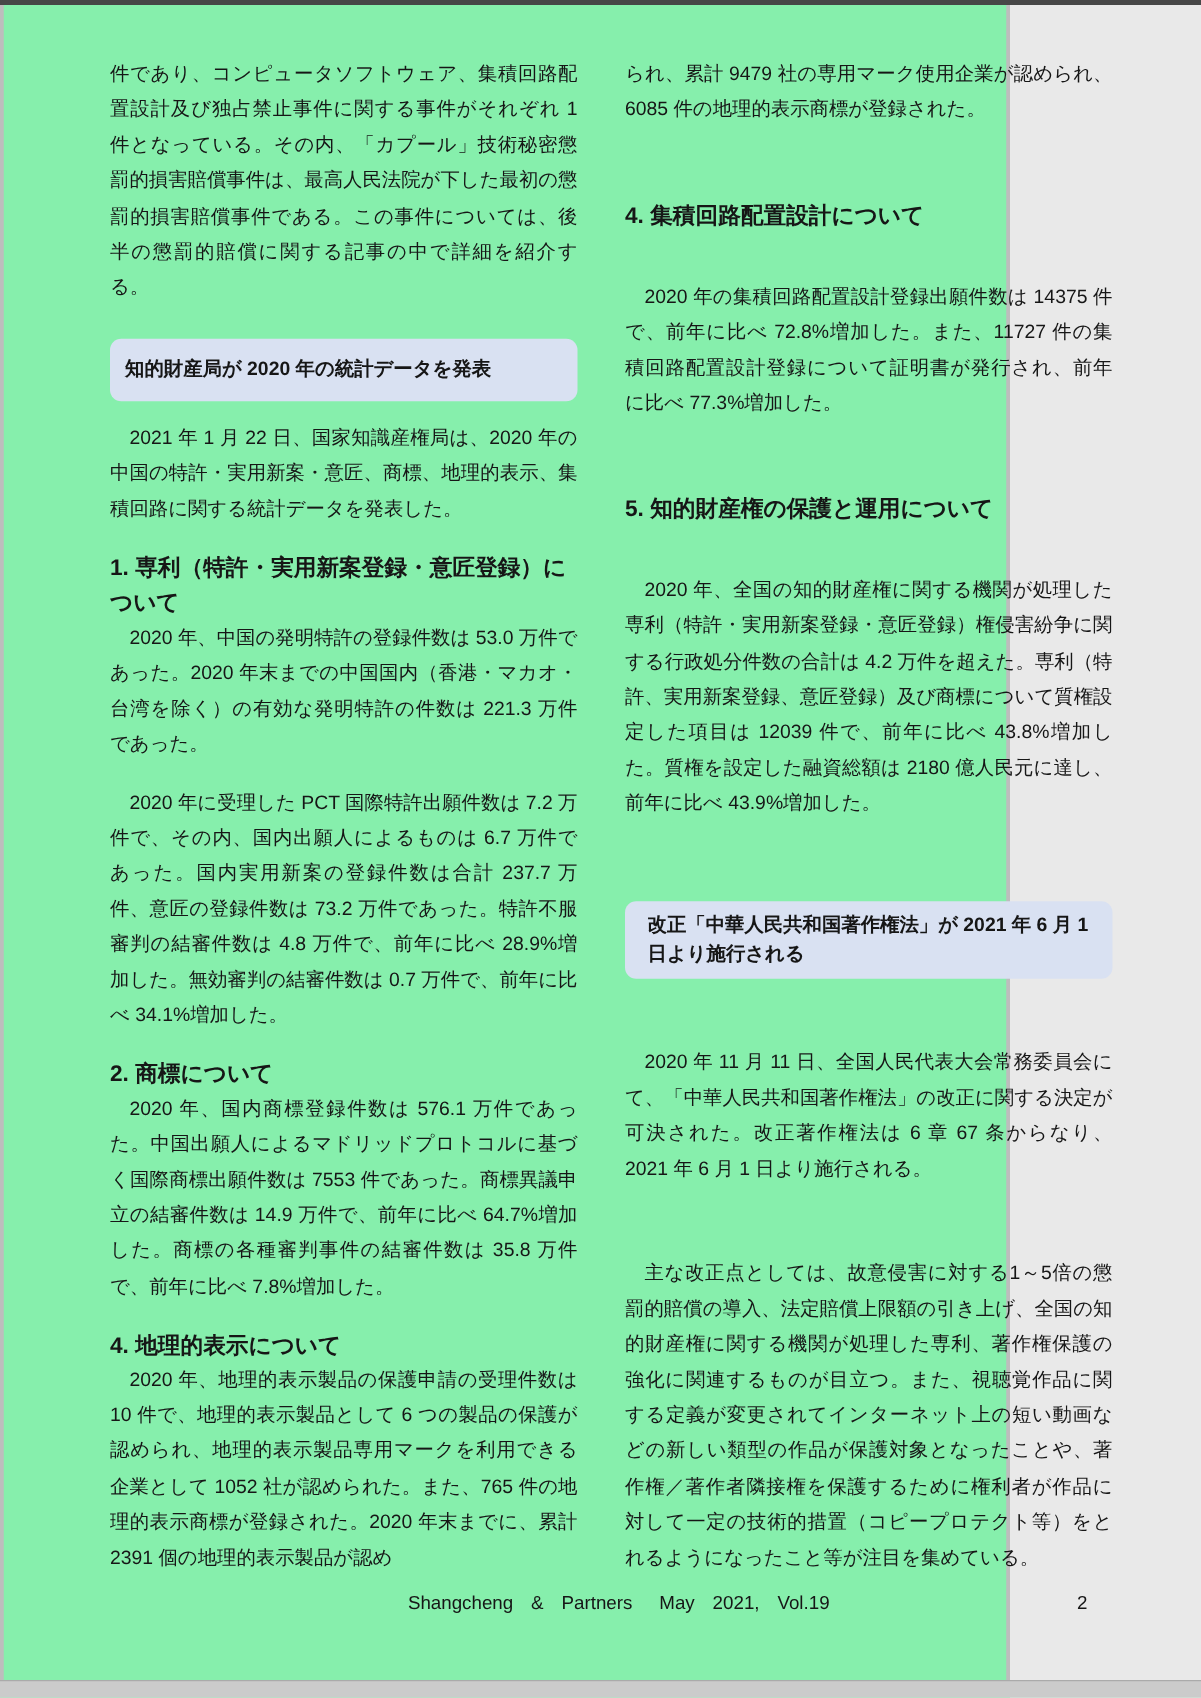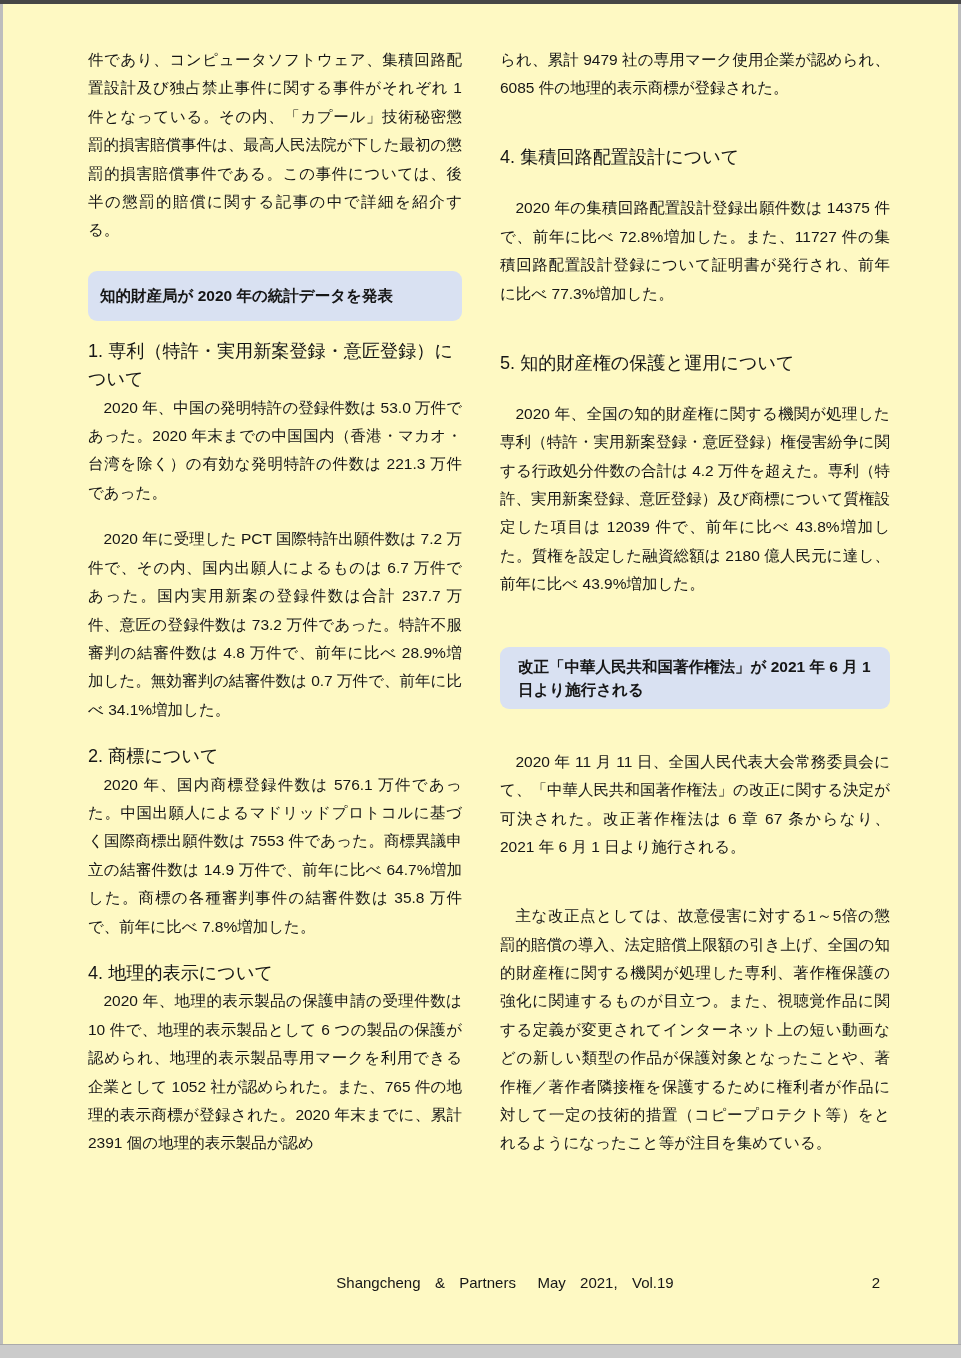--- a/index.html
+++ b/index.html
@@ -10,22 +10,22 @@
   body {
     width: 961px;
     height: 1358px;
     position: relative;
     font-family: "Liberation Sans", "DejaVu Sans", sans-serif;
     overflow: hidden;
   }
   .page {
     position: absolute;
     left: 0; top: 0;
-    width: 961px; height: 1358px;
-    background: #fef9c3;
+    width: 808px; height: 1358px;
+    background: #86efac;
     box-sizing: border-box;
   }
   .edge-top {
     position: absolute;
     left: 0; top: 0; width: 961px; height: 4px;
     background: #474747;
   }
   .edge-bottom {
     position: absolute;
     left: 0; bottom: 0; width: 961px; height: 13px;
@@ -58,39 +58,39 @@
     line-height: 28.4px;
   }
   .col-left  { width: 374px; }
   .col-right { width: 390px; justify-content: space-between; }
   .para {
     margin: 0 0 18px 0;
     text-align: justify;
   }
   .para.indent { text-indent: 1em; }
   .sec-heading {
-    font-weight: normal;
+    font-weight: bold;
     margin: 0;
     line-height: 28.4px;
   }
   .callout {
     background: #d9e1f2;
     border-radius: 9px;
     font-weight: bold;
     padding: 11px 12px;
     margin: 8px 0 16px 0;
     line-height: 28px;
   }
   .callout.two-line {
     padding: 8px 18px;
     line-height: 23px;
   }
   .footer {
     position: absolute;
-    left: 104px;
+    left: 94px;
     top: 1274px;
     width: 802px;
     height: 24px;
     font-size: 15px;
     color: #161616;
   }
   .footer-publisher {
     position: absolute;
     left: 0; right: 0;
     text-align: center;
@@ -111,20 +111,21 @@
   <div class="edge-left"></div>
   <div class="edge-right"></div>
 
   <div class="content">
 
     <div class="col col-left">
       <p class="para">件であり、コンピュータソフトウェア、集積回路配置設計及び独占禁止事件に関する事件がそれぞれ 1 件となっている。その内、「カプール」技術秘密懲罰的損害賠償事件は、最高人民法院が下した最初の懲罰的損害賠償事件である。この事件については、後半の懲罰的賠償に関する記事の中で詳細を紹介する。</p>
 
       <div class="callout">知的財産局が 2020 年の統計データを発表</div>
 
+      <p class="para indent">2021 年 1 月 22 日、国家知識産権局は、2020 年の中国の特許・実用新案・意匠、商標、地理的表示、集積回路に関する統計データを発表した。</p>
 
       <h3 class="sec-heading">1. 専利（特許・実用新案登録・意匠登録）について</h3>
       <p class="para indent">2020 年、中国の発明特許の登録件数は 53.0 万件であった。2020 年末までの中国国内（香港・マカオ・台湾を除く）の有効な発明特許の件数は 221.3 万件であった。</p>
       <p class="para indent">2020 年に受理した PCT 国際特許出願件数は 7.2 万件で、その内、国内出願人によるものは 6.7 万件であった。国内実用新案の登録件数は合計 237.7 万件、意匠の登録件数は 73.2 万件であった。特許不服審判の結審件数は 4.8 万件で、前年に比べ 28.9%増加した。無効審判の結審件数は 0.7 万件で、前年に比べ 34.1%増加した。</p>
 
       <h3 class="sec-heading">2. 商標について</h3>
       <p class="para indent">2020 年、国内商標登録件数は 576.1 万件であった。中国出願人によるマドリッドプロトコルに基づく国際商標出願件数は 7553 件であった。商標異議申立の結審件数は 14.9 万件で、前年に比べ 64.7%増加した。商標の各種審判事件の結審件数は 35.8 万件で、前年に比べ 7.8%増加した。</p>
 
       <h3 class="sec-heading">4. 地理的表示について</h3>
       <p class="para indent">2020 年、地理的表示製品の保護申請の受理件数は 10 件で、地理的表示製品として 6 つの製品の保護が認められ、地理的表示製品専用マークを利用できる企業として 1052 社が認められた。また、765 件の地理的表示商標が登録された。2020 年末までに、累計 2391 個の地理的表示製品が認め</p>

